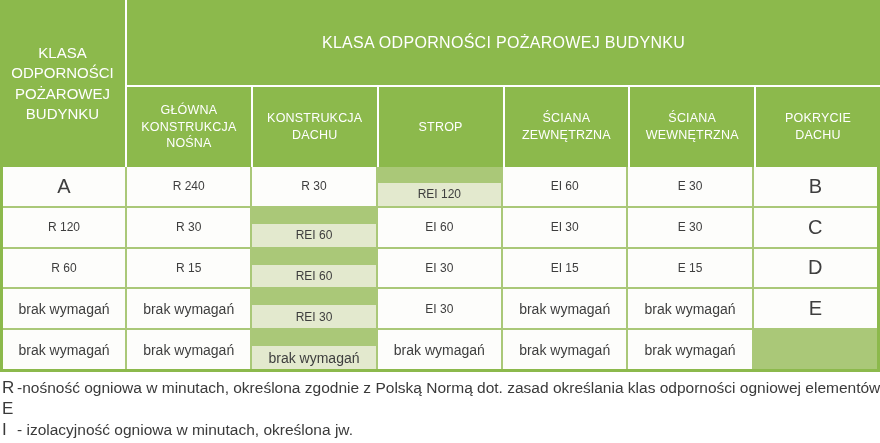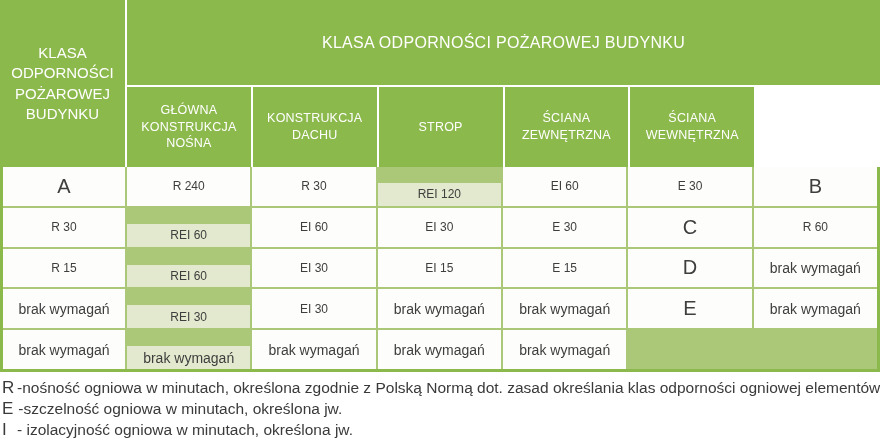--- a/index.html
+++ b/index.html
@@ -111,32 +111,34 @@
   <div>
 
     <div class="head-grid">
       <div class="hcell corner">KLASA ODPORNOŚCI POŻAROWEJ BUDYNKU</div>
       <div class="hcell span-top">KLASA ODPORNOŚCI POŻAROWEJ BUDYNKU</div>
       <div class="hcell colhead">GŁÓWNA KONSTRUKCJA NOŚNA</div>
       <div class="hcell colhead">KONSTRUKCJA DACHU</div>
       <div class="hcell colhead">STROP</div>
       <div class="hcell colhead">ŚCIANA ZEWNĘTRZNA</div>
       <div class="hcell colhead">ŚCIANA WEWNĘTRZNA</div>
+      <div class="hcell colhead">POKRYCIE DACHU</div>
     </div>
 
     <div class="data-grid">
 
       <div class="dcell klass">A</div>
       <div class="dcell val">R 240</div>
       <div class="dcell val">R 30</div>
       <div class="dcell val strop">REI 120</div>
       <div class="dcell val">EI 60</div>
       <div class="dcell val">E 30</div>
 
       <div class="dcell klass">B</div>
+      <div class="dcell val">R 120</div>
       <div class="dcell val">R 30</div>
       <div class="dcell val strop">REI 60</div>
       <div class="dcell val">EI 60</div>
       <div class="dcell val">EI 30</div>
       <div class="dcell val">E 30</div>
 
       <div class="dcell klass">C</div>
       <div class="dcell val">R 60</div>
       <div class="dcell val">R 15</div>
       <div class="dcell val strop">REI 60</div>
@@ -163,21 +165,20 @@
 
   </div>
 
   <div class="legend">
     <div class="legend-line">
       <span class="legend-symbol">R</span>
       <span>-nośność ogniowa w minutach, określona zgodnie z Polską Normą dot. zasad określania klas odporności ogniowej elementów budynku</span>
     </div>
     <div class="legend-line">
       <span class="legend-symbol">E</span>
-      <span>-szczelność ogniowa w minutach, określona jw.</span>
     </div>
     <div class="legend-line">
       <span class="legend-symbol">I</span>
       <span>- izolacyjność ogniowa w minutach, określona jw.</span>
     </div>
   </div>
 
 </div>
 
 </body></html>

